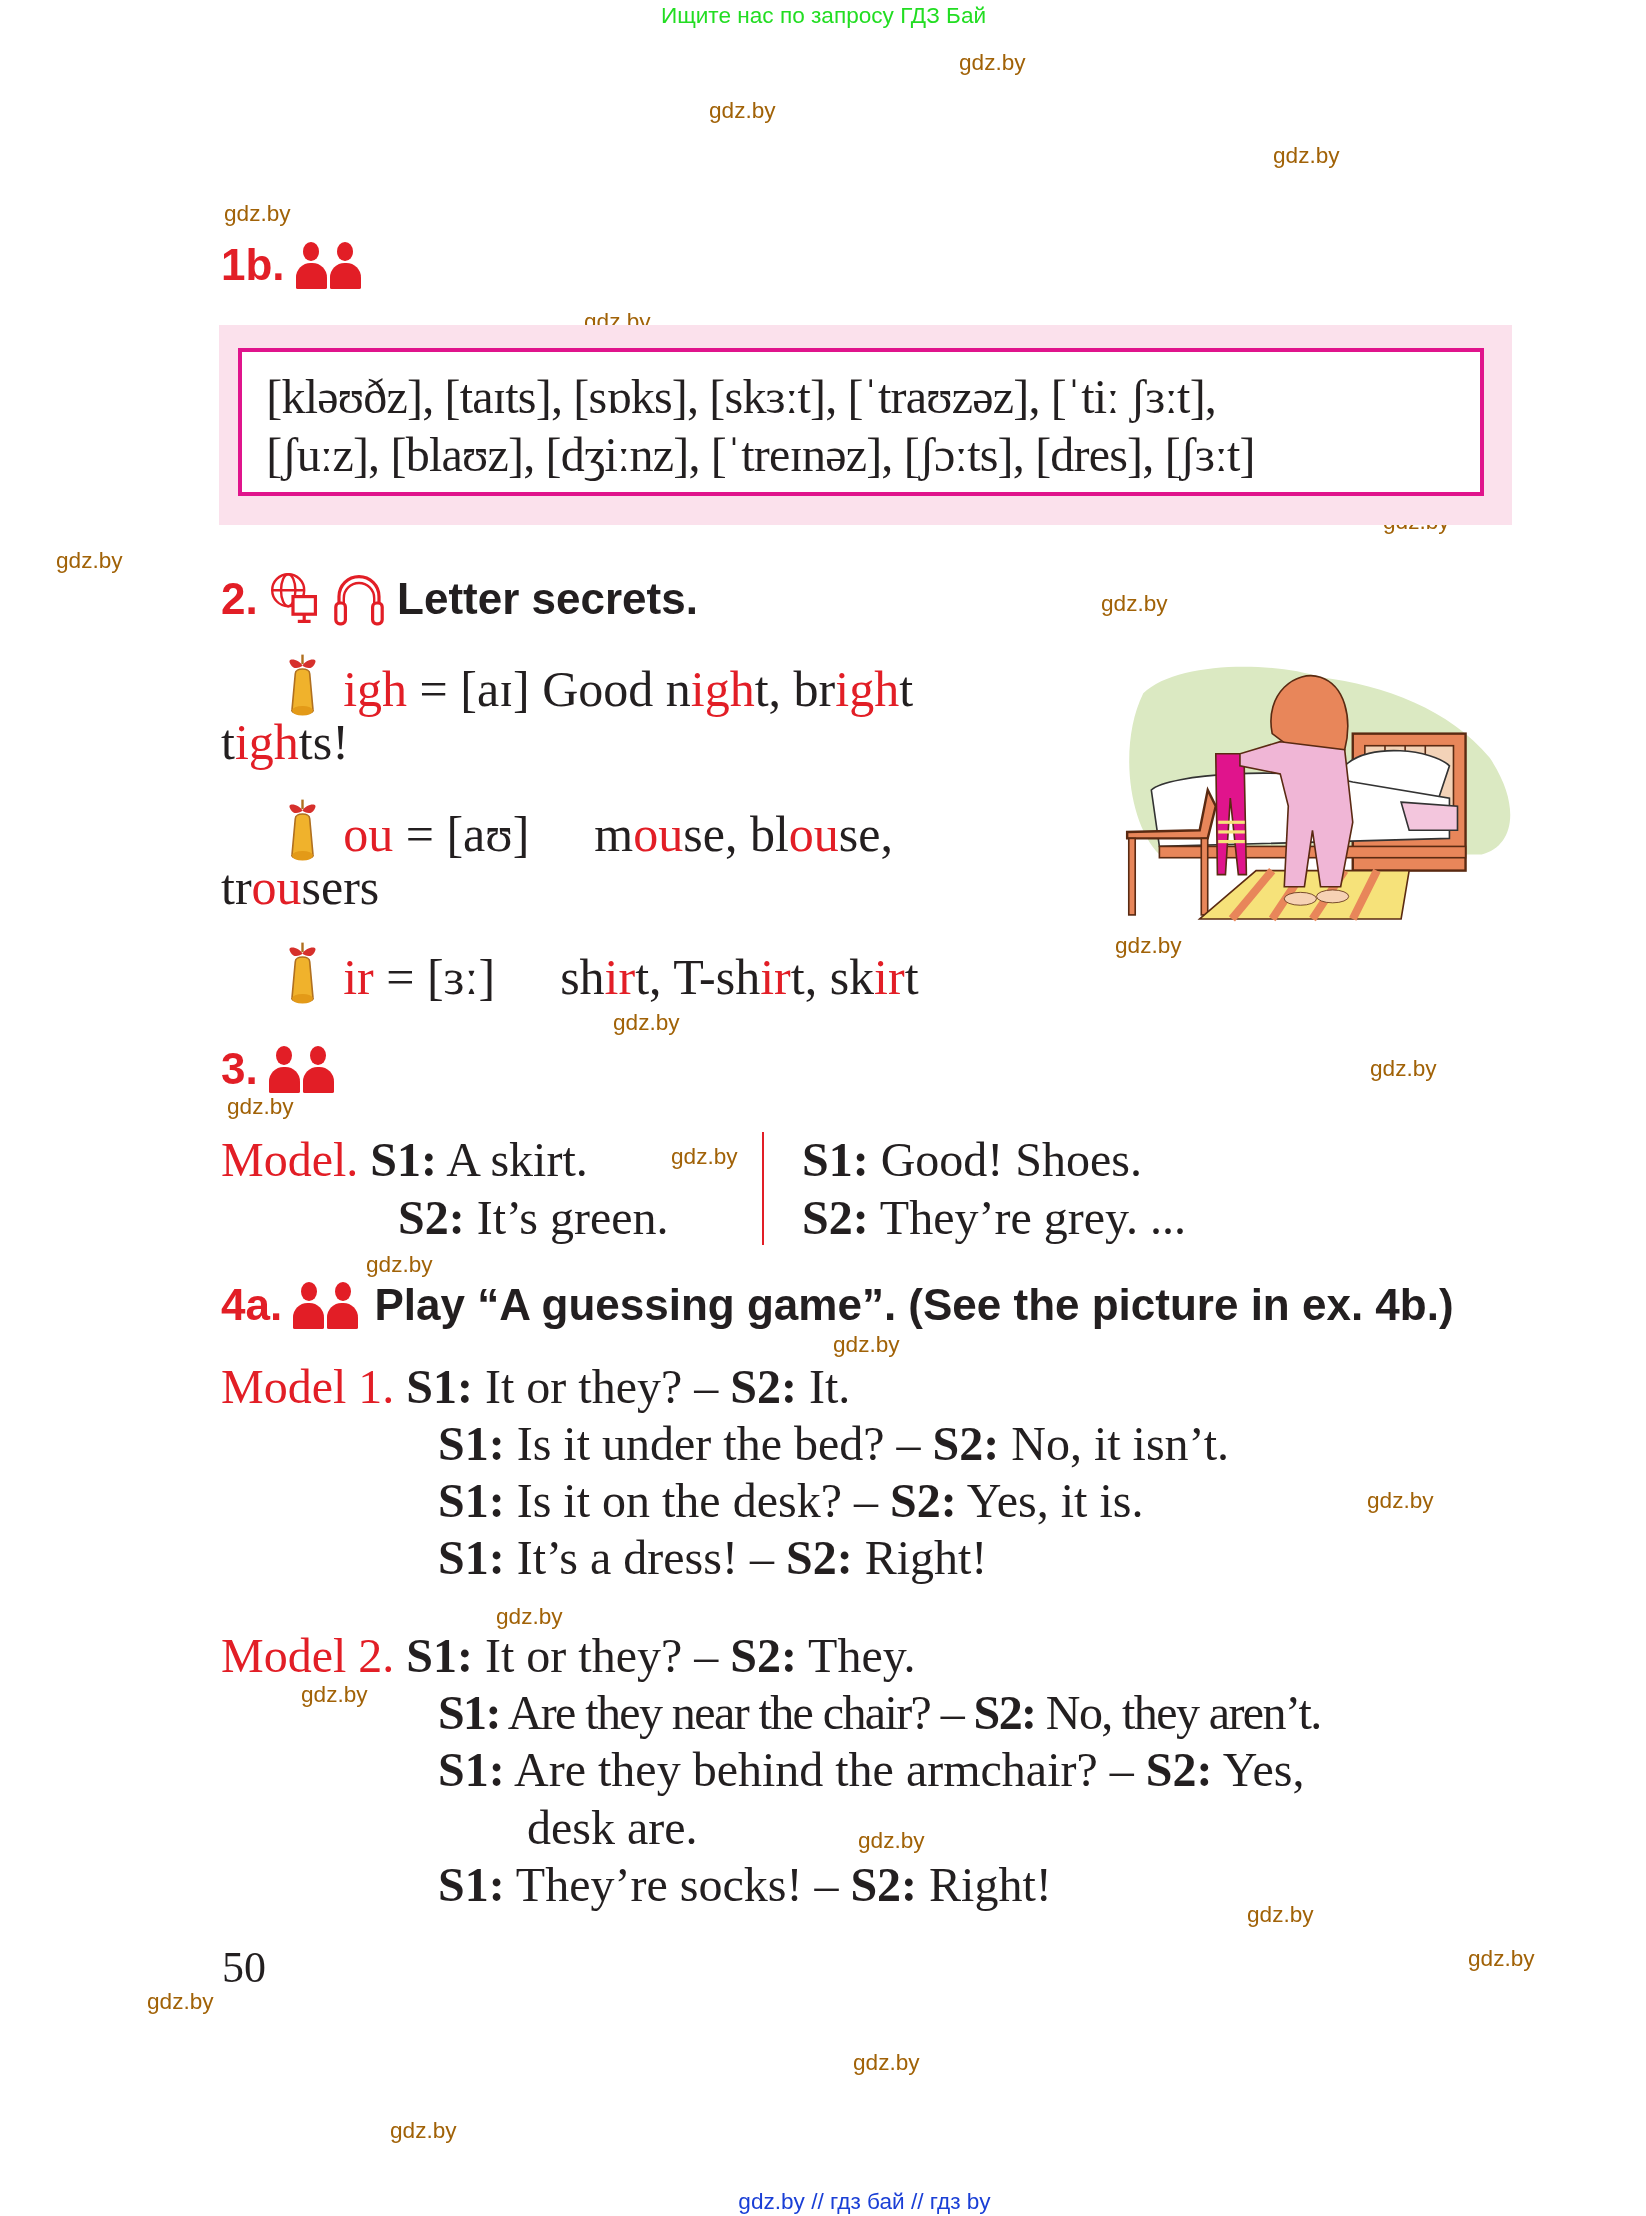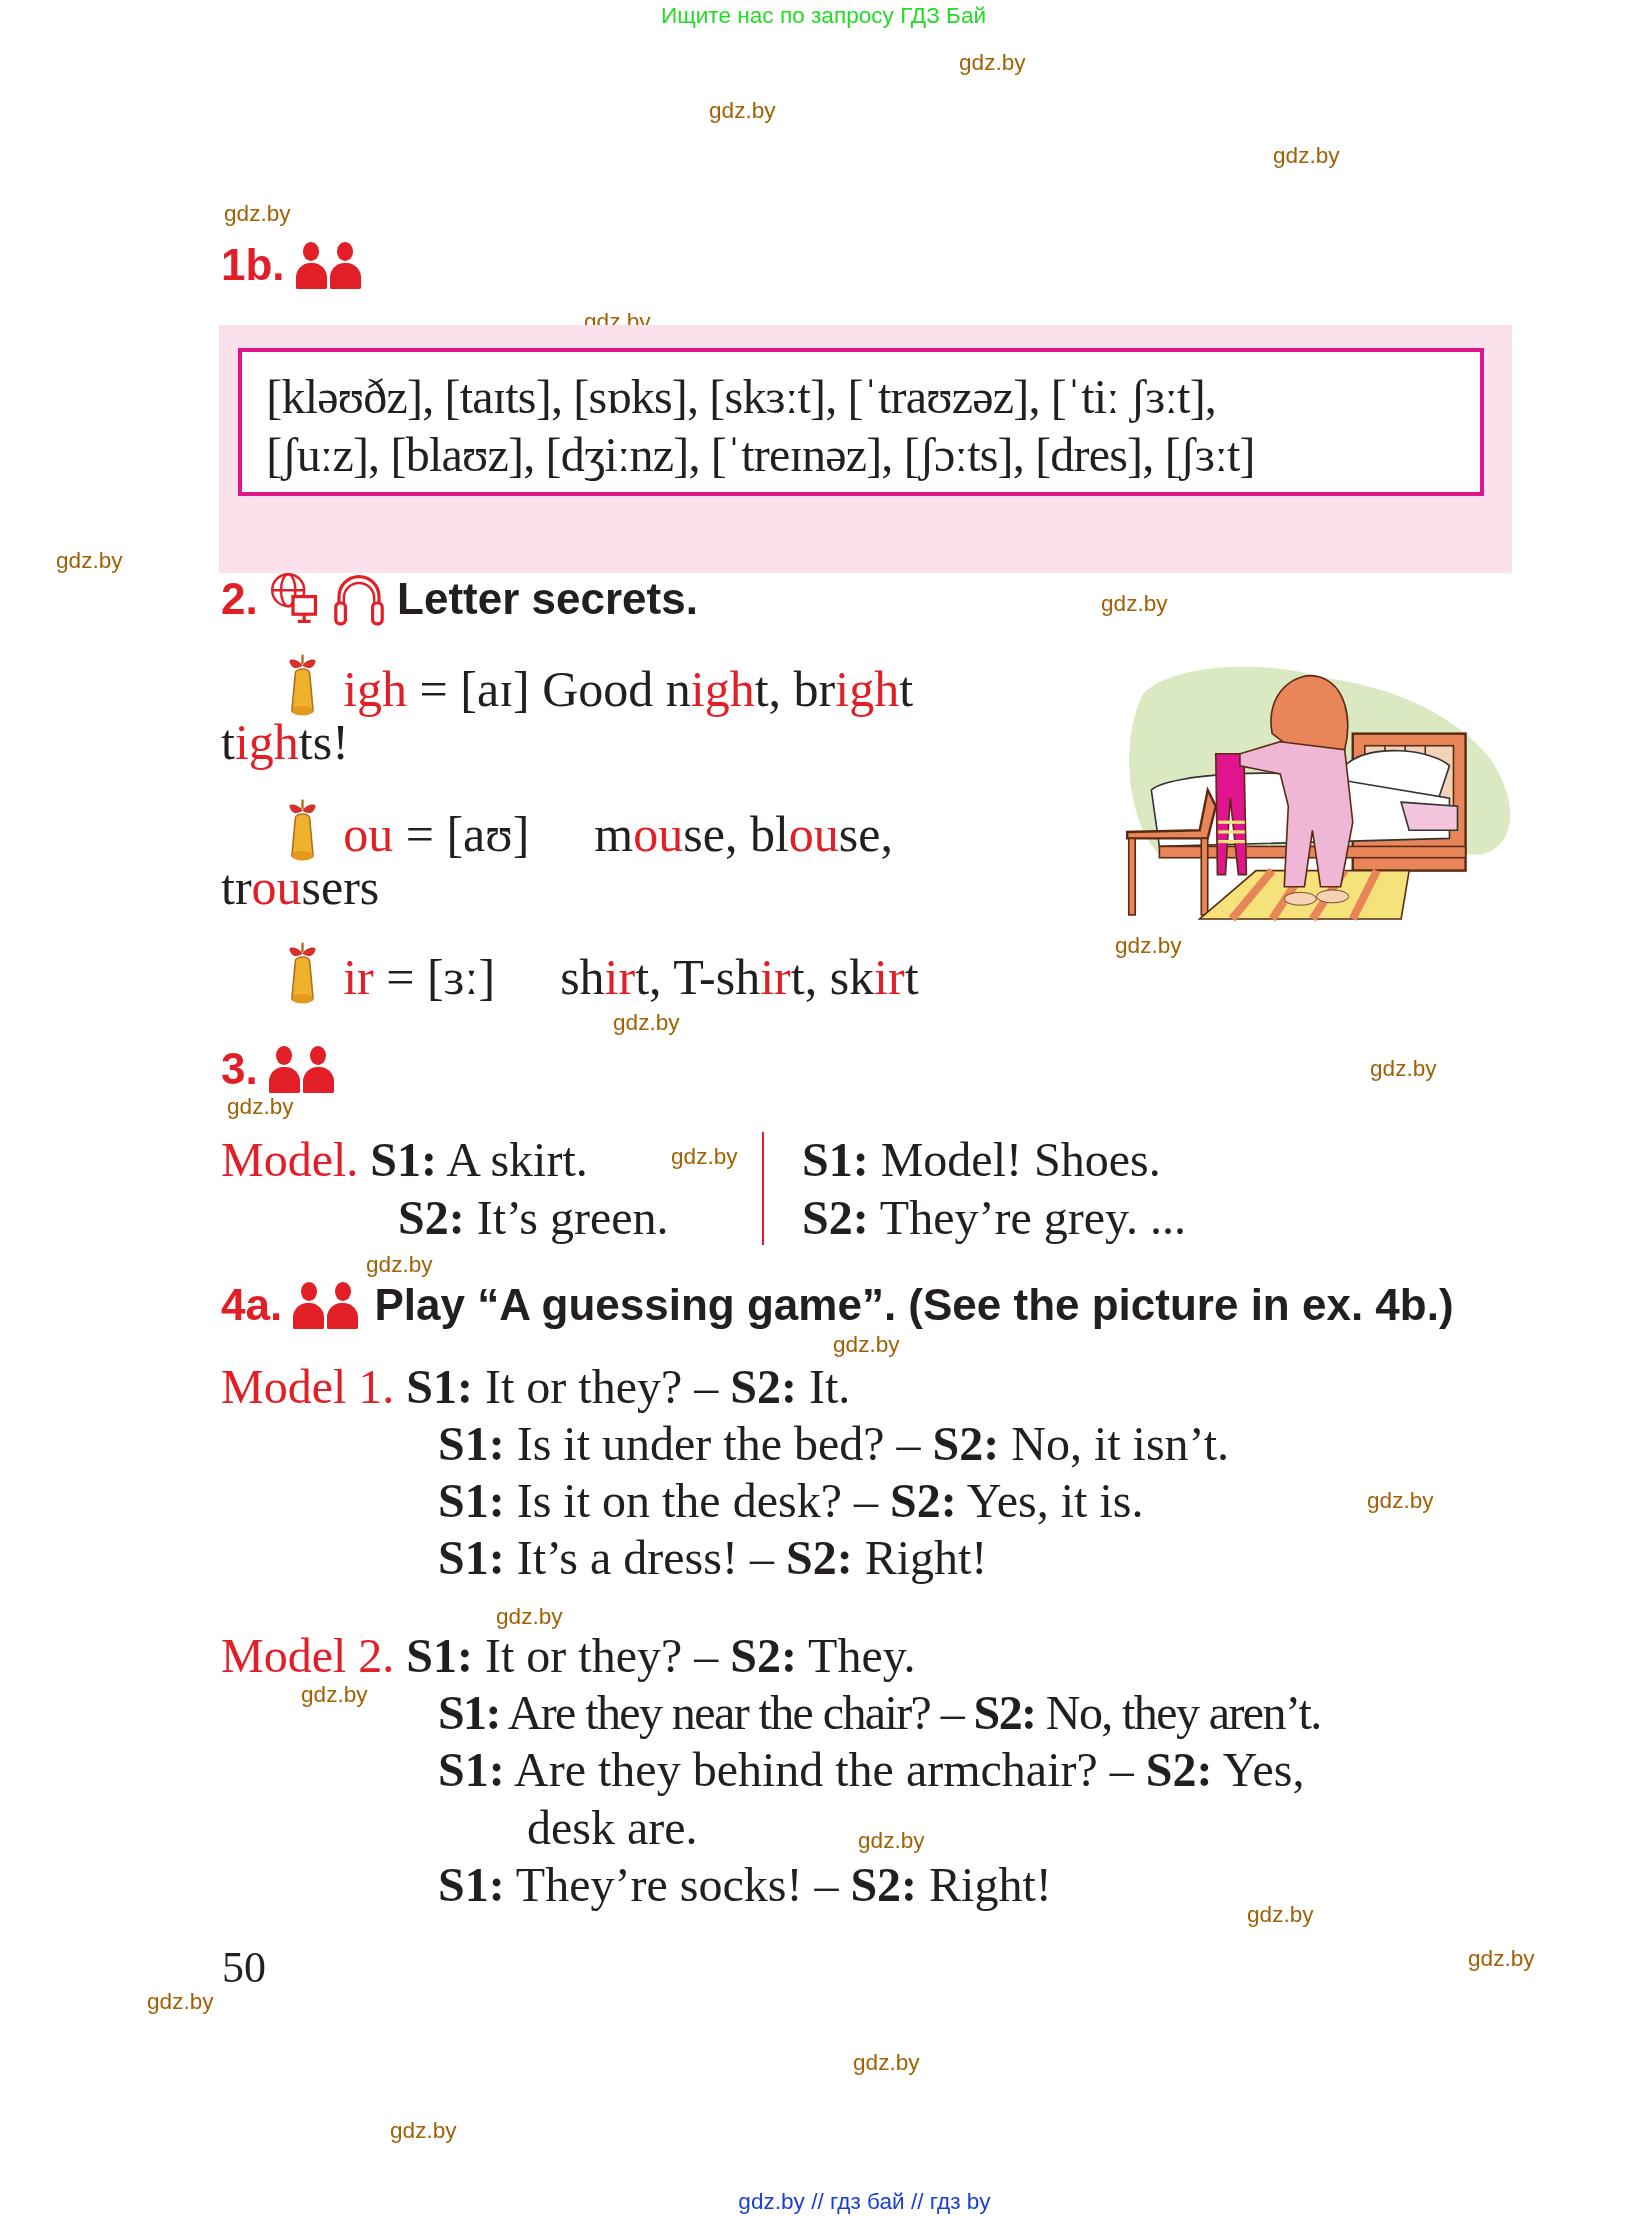--- a/index.html
+++ b/index.html
@@ -15,21 +15,21 @@
   .top-banner { position:absolute; top:3.2px; left:0; width:1647px; text-align:center; color:#22dd22; font-size:22.6px; }
   .bottom-banner { position:absolute; top:2189px; left:0; width:1647px; text-align:center; color:#1a3fd6; font-size:22.6px;padding-left:41px; }
 
   .ex-title { position:absolute; font-family:"Liberation Sans", sans-serif; font-weight:bold; font-size:44px; color:#231f20; white-space:nowrap; display:flex; align-items:center; }
   .ex-num { color:#e21e26; margin-right:11.3px;text-align:center; }
   .pair-icon { display:inline-block; width:68px; height:47px; position:relative; margin-right:13px; }
   .pair-icon .p { position:absolute; bottom:0; width:31px; height:47px; }
   .pair-icon .p .h { position:absolute; left:7.3px; top:0; width:16px; height:19.3px; border-radius:50%; background:#e21e26; }
   .pair-icon .p .b { position:absolute; left:0; bottom:0; width:31px; height:26px; border-radius:14.5px 14.5px 1.6px 1.6px; background:#e21e26; }
 
-  .trans-outer { position:absolute; left:219px; top:325px; width:1293px; height:248px; background:#fbe1ec; }
+  .trans-outer { position:absolute; left:219px; top:325px; width:1293px; height:200px; background:#fbe1ec; }
   .trans-inner { position:absolute; left:19.3px; top:22.6px; width:1246px; height:148px; border:4px solid #e0148c; background:#fff; box-sizing:border-box; padding:16px 24px; }
   .trans-line { font-size:48px; line-height:58px; white-space:nowrap; letter-spacing:-0.8px; }
 
   .rule-line { position:absolute; font-size:50px; white-space:nowrap; }
   .bell { display:inline-block; width:37px; height:69px; vertical-align:-16px; margin-right:9.7px; }
 
   .model-row { position:absolute; font-size:48px; white-space:nowrap; }
   .model-label { color:#e21e26; }
   b.spk { font-weight:bold; }
   .divider { position:absolute; left:762px; top:1132px; width:2.4px; height:113px; background:#e21e26; }
@@ -198,21 +198,21 @@
 
 <div class="model-row" style="left:221px;top:1132px">
   <span class="model-label">Model.</span>
   <b class="spk">S1:</b><span> A skirt.</span>
 </div>
 <div class="model-row" style="left:398px;top:1190px">
   <b class="spk">S2:</b><span> It’s green.</span>
 </div>
 <div class="divider"></div>
 <div class="model-row" style="left:802px;top:1132px">
-  <b class="spk">S1:</b><span> Model! Shoes.</span>
+  <b class="spk">S1:</b><span> Good! Shoes.</span>
 </div>
 <div class="model-row" style="left:802px;top:1190px">
   <b class="spk">S2:</b><span> They’re grey. ...</span>
 </div>
 
 <div class="ex-title" style="left:221px;top:1280px">
   <span class="ex-num">4a.</span>
   <span class="pair-icon">
     <span class="p" style="left:0">
         <span class="h"></span>

